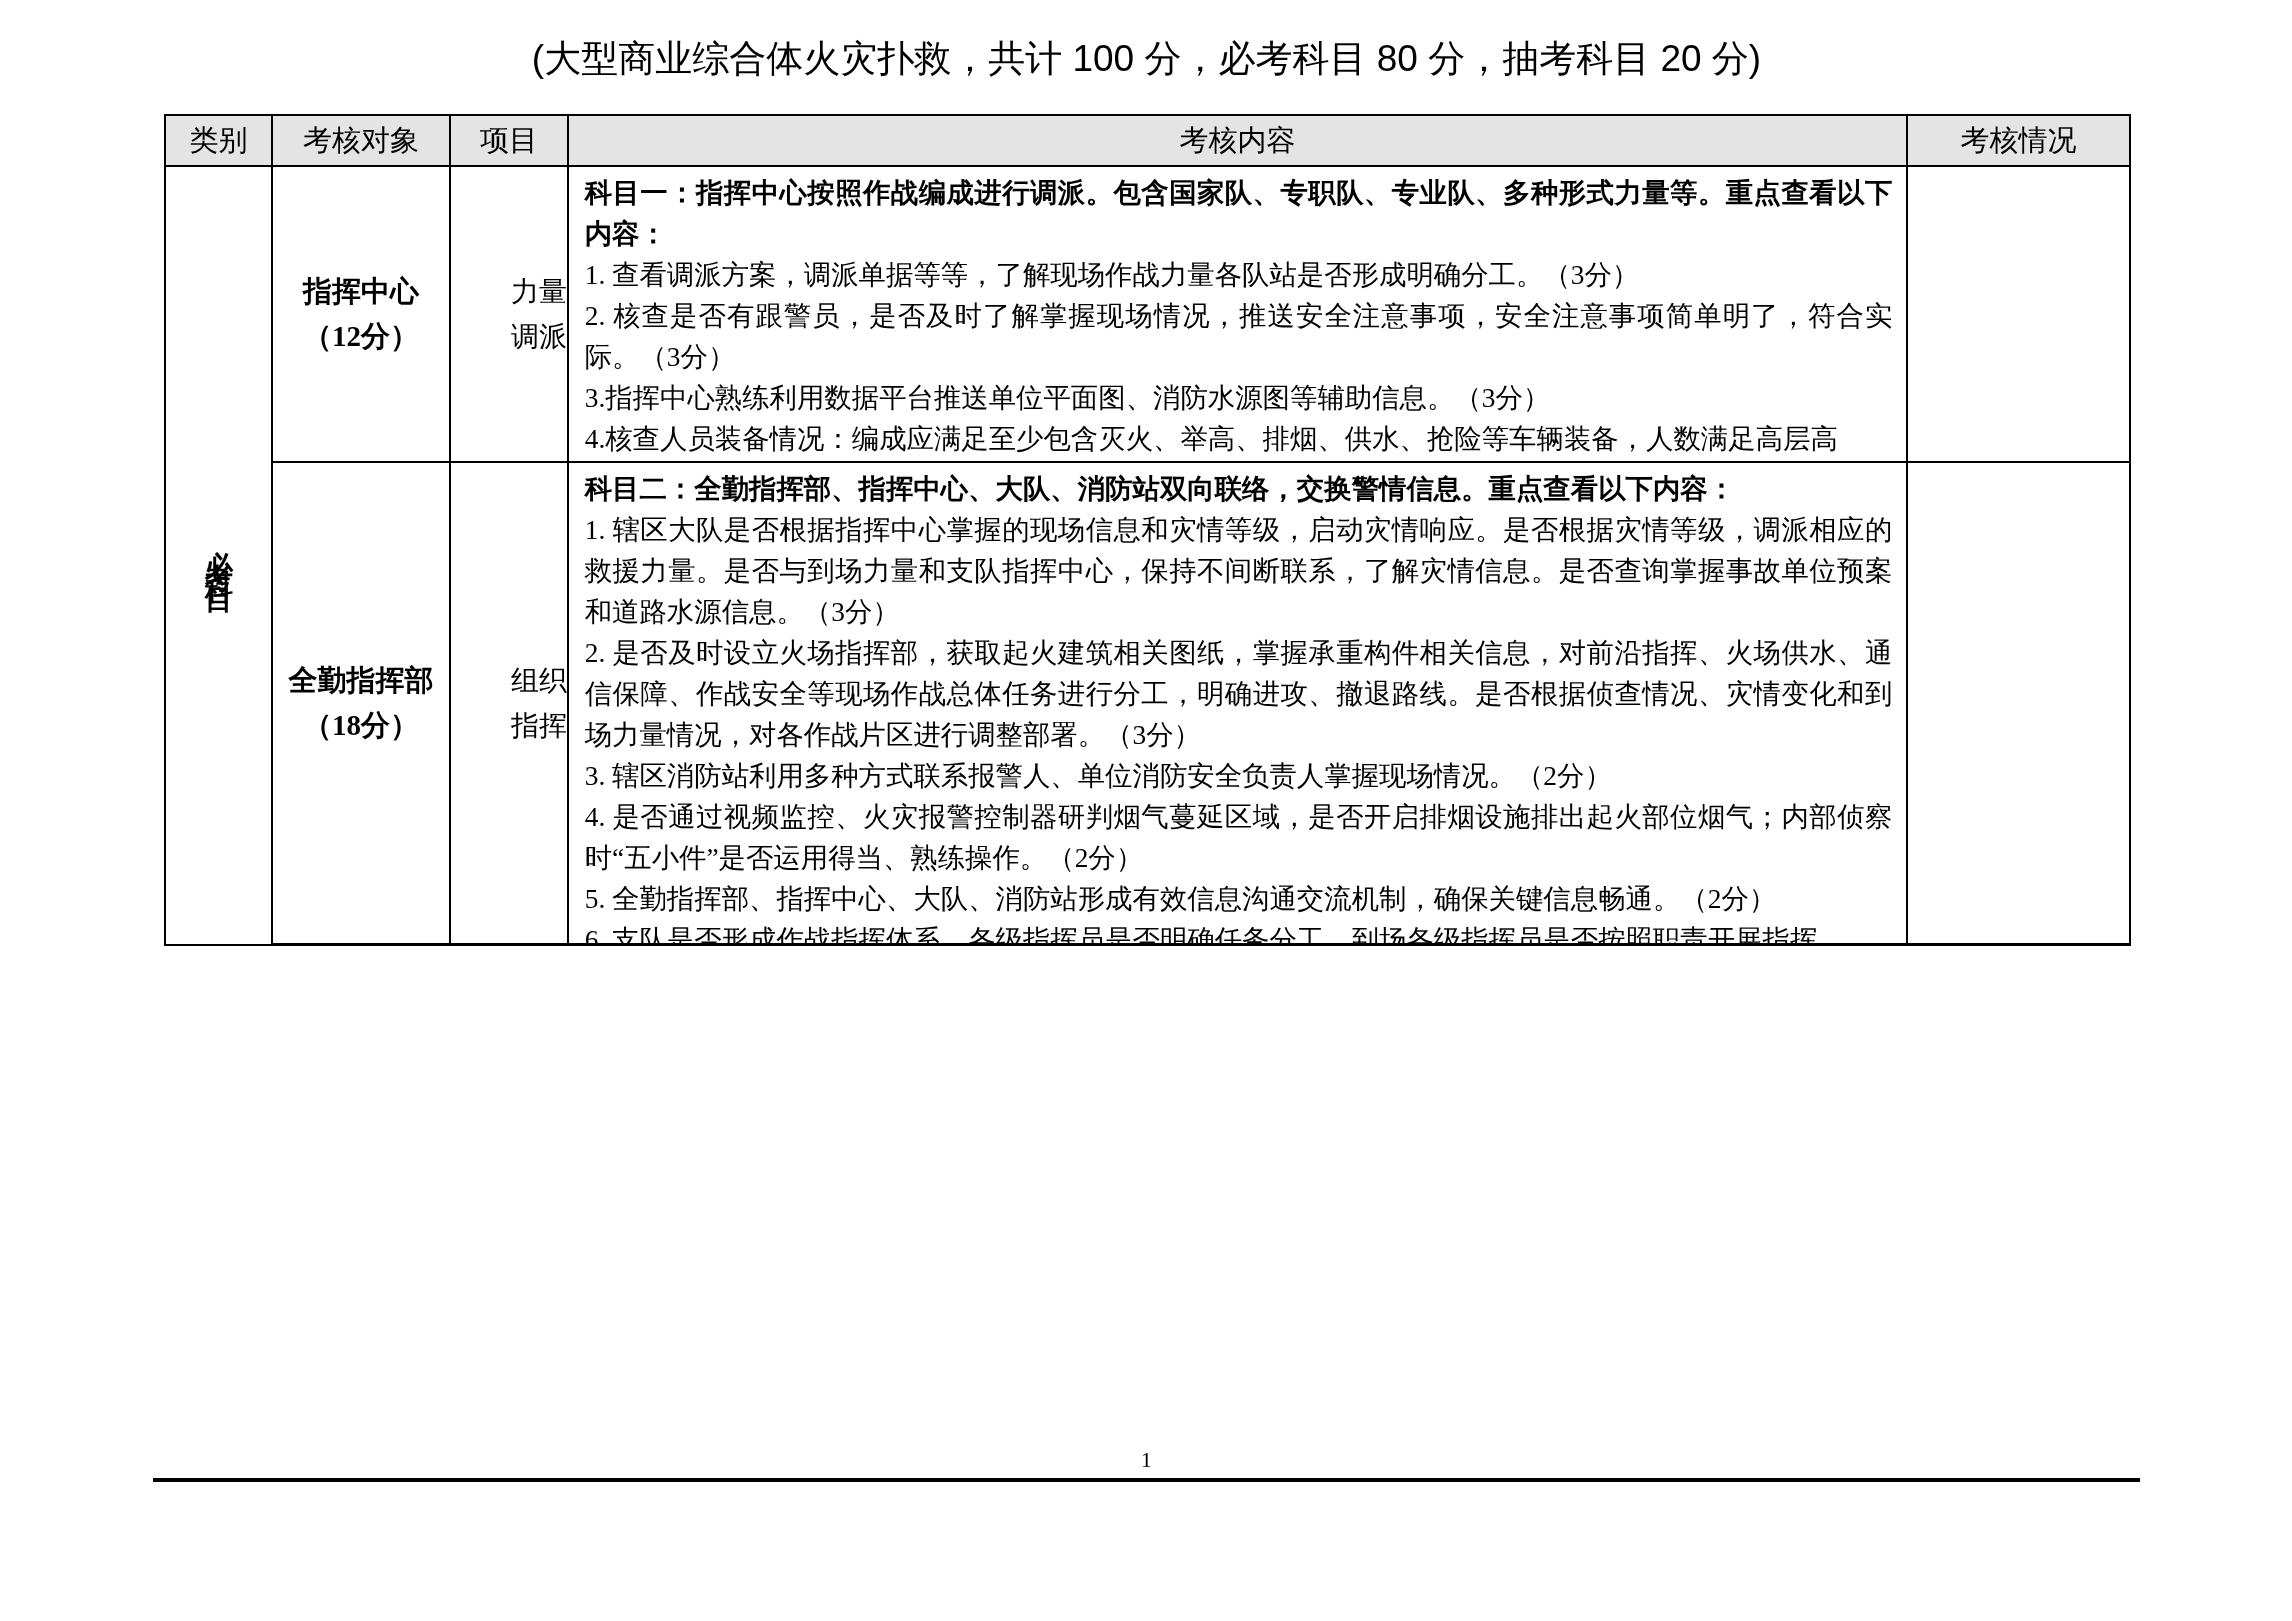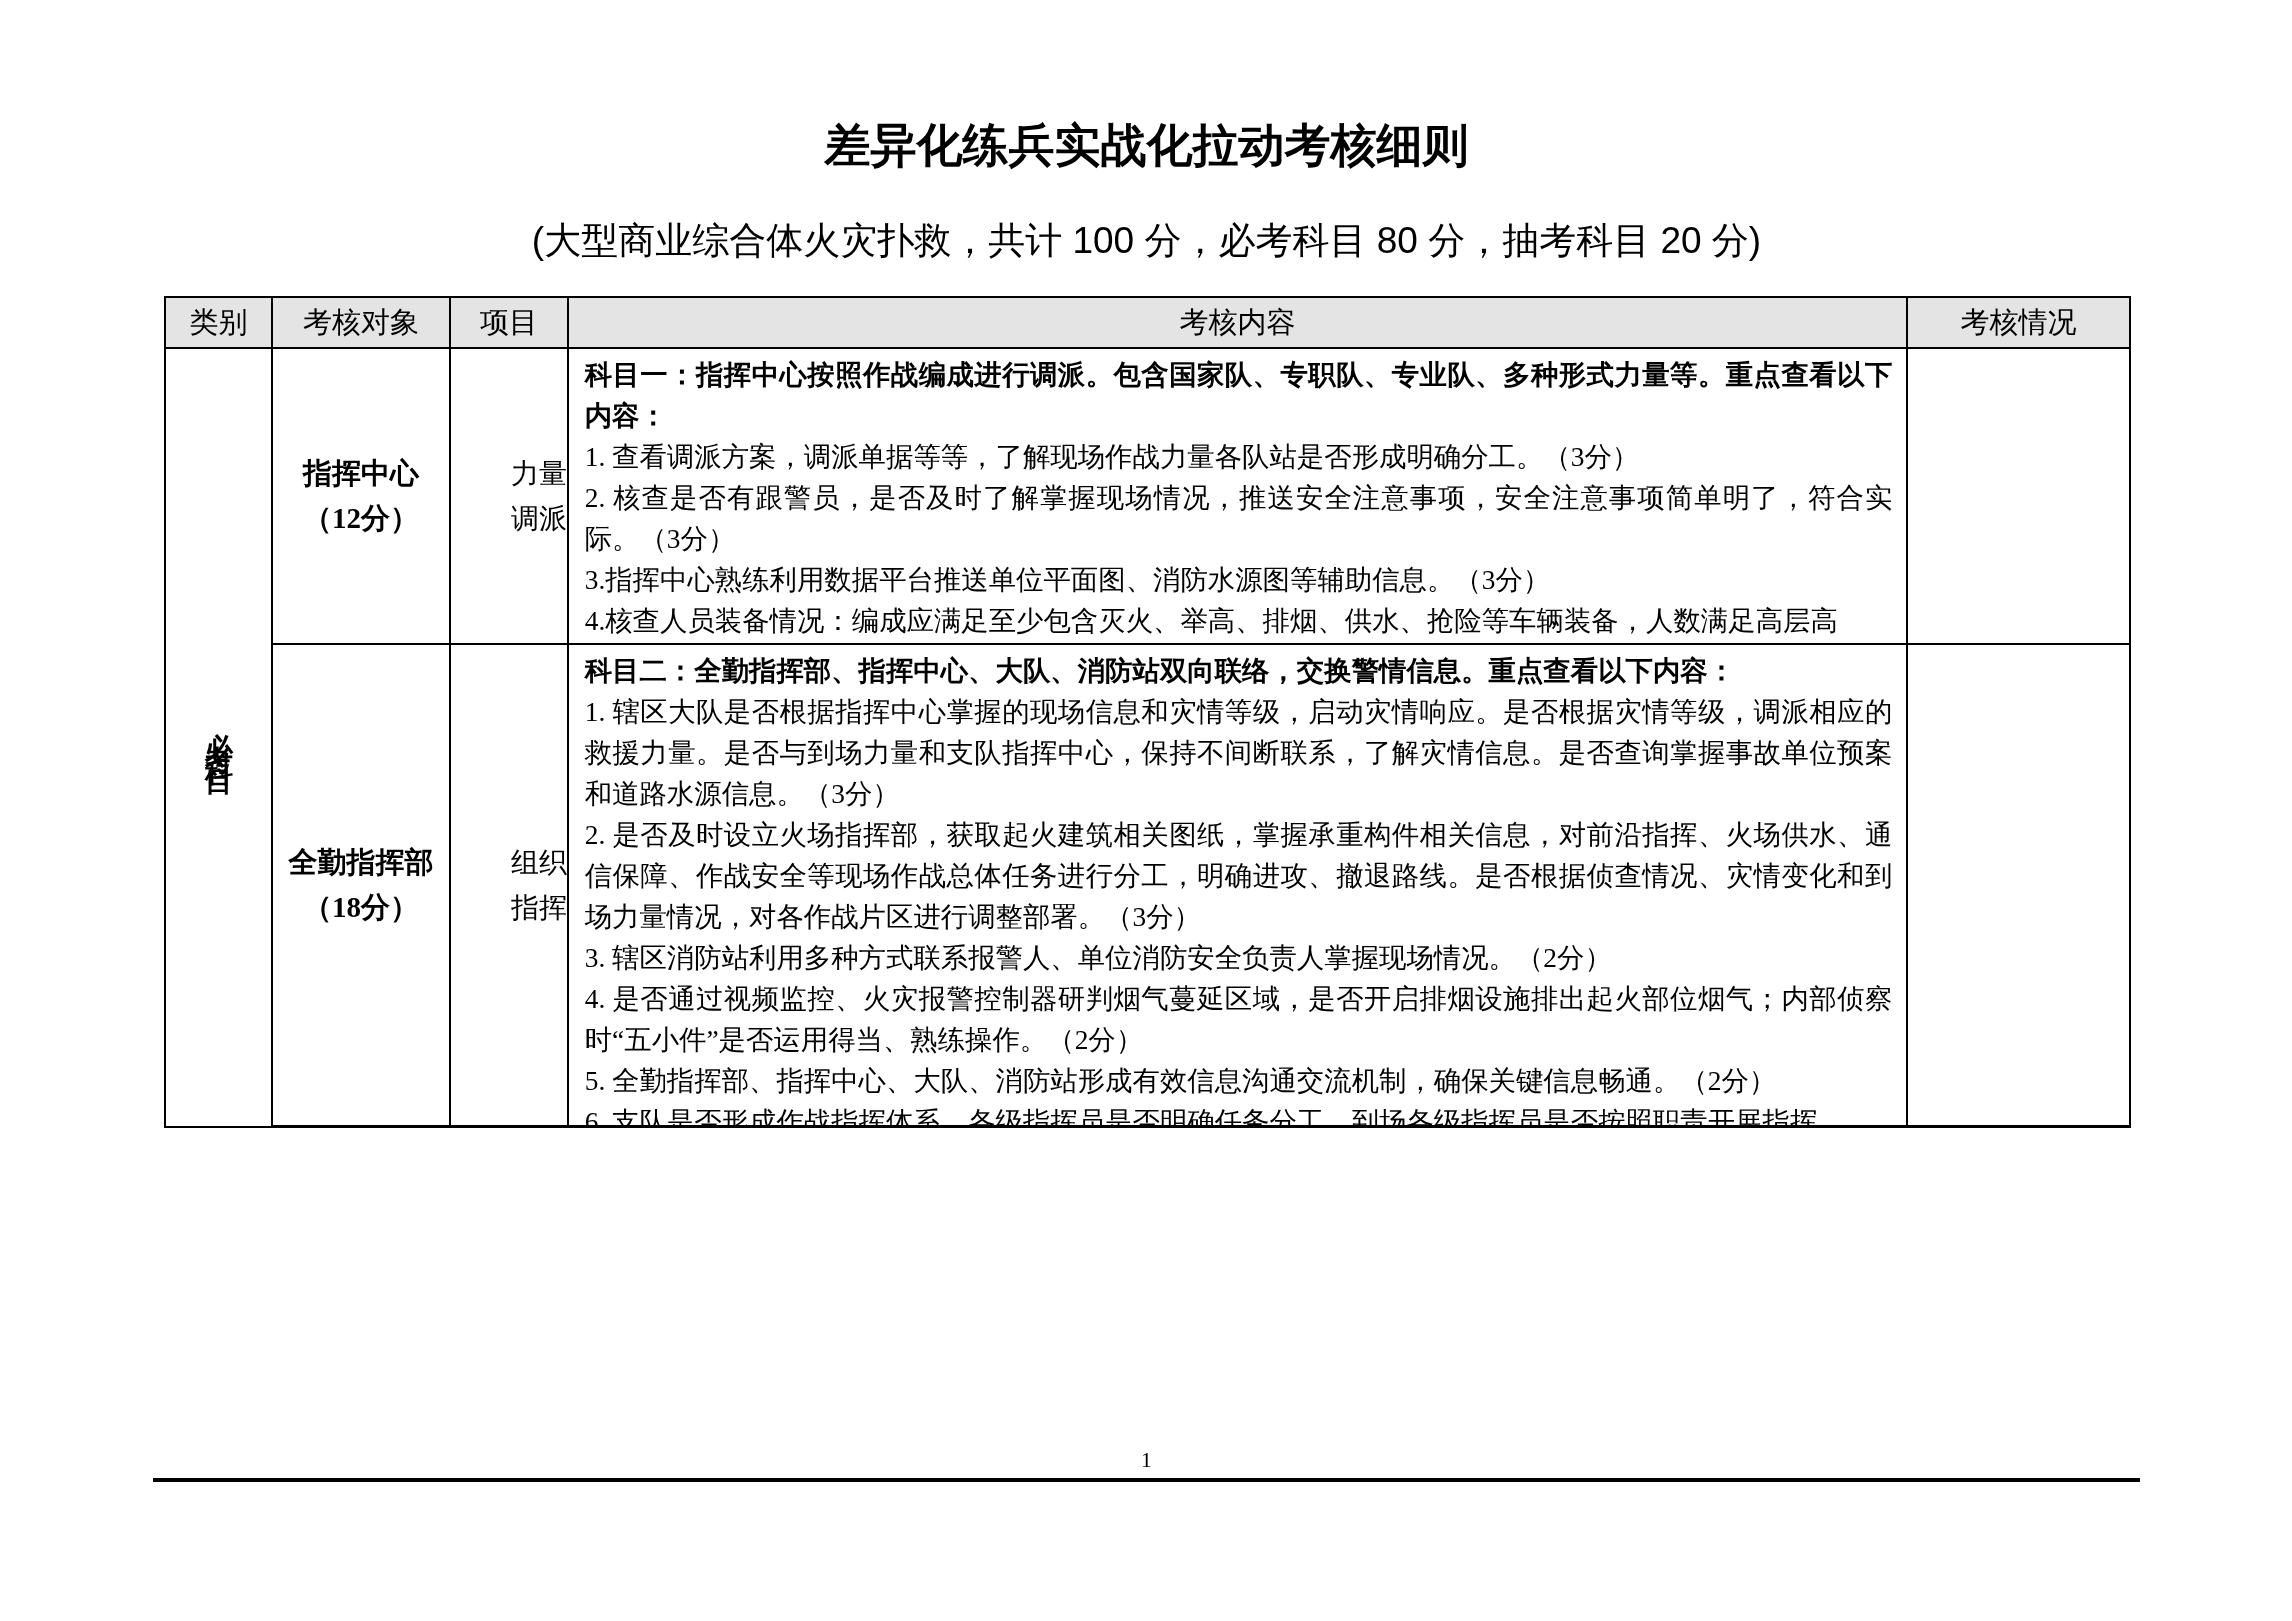--- a/index.html
+++ b/index.html
@@ -113,21 +113,20 @@
     height: 3.9px;
     background: #000;
     margin-top: 2px;
   }
 </style>
 </head>
 <body>
 
 <div class="page">
 
-  <h1 class="title">差异化练兵实战化拉动考核细则</h1>
 
   <div class="subtitle">(大型商业综合体火灾扑救，共计 100 分，必考科目 80 分，抽考科目 20 分)</div>
 
 
   <table class="grid">
     <colgroup>
       <col style="width:107px">
       <col style="width:178px">
       <col style="width:118px">
       <col style="width:1339px">

